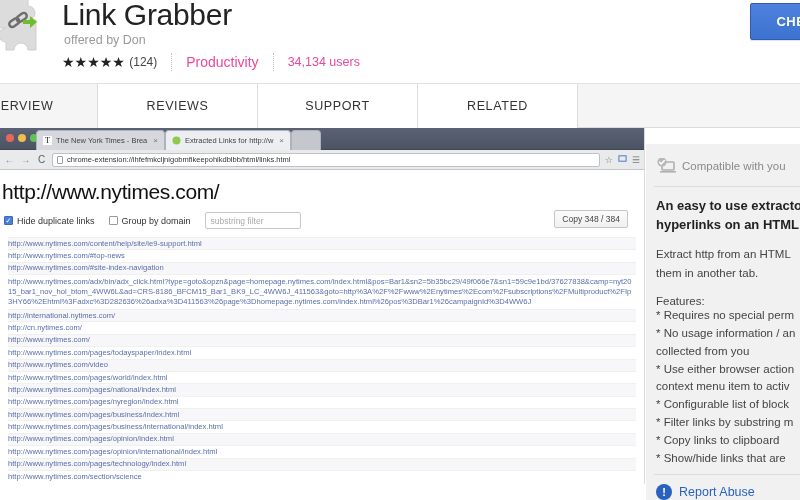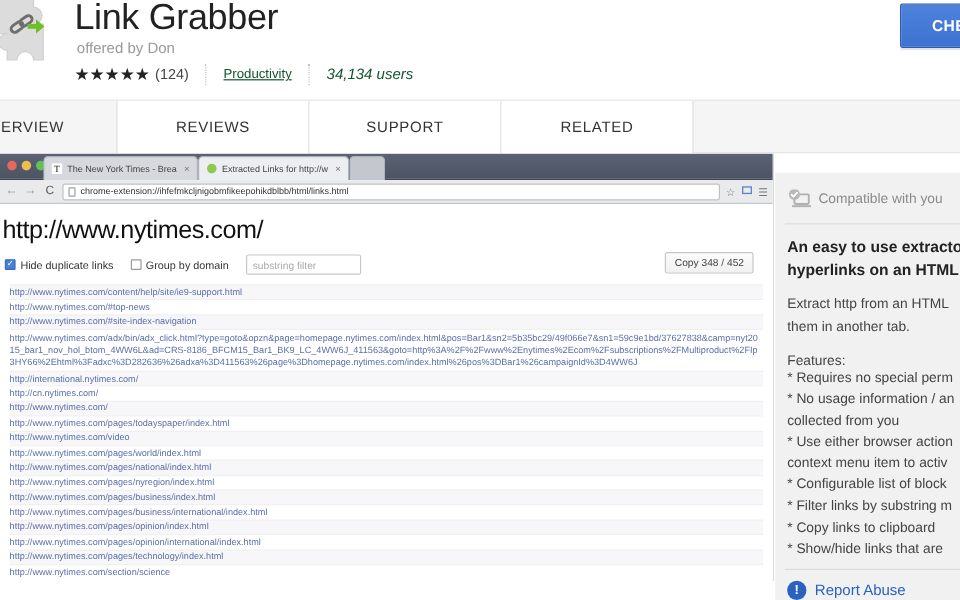--- a/index.html
+++ b/index.html
@@ -39,22 +39,22 @@
   .stars { display:flex; align-items:center; gap:0px; }
   .star { font-size: 14px; color:#222; line-height:14px; letter-spacing:0px; }
   .half-star {
     position: relative; display:inline-block; width:12px; overflow:hidden;
     font-size:14px; color:#222; line-height:14px;
   }
   .rating-count { font-size: 12px; color: #444; margin-left: 5px; }
   .meta-sep {
     width: 0; height: 18px; border-left: 1px dotted #c0c0c0; margin: 0 14px;
   }
-  .meta-link { font-size: 11px; color: #14532d; text-decoration: underline; cursor:pointer; }
-  .meta-users { font-size: 12.5px; color: #14532d; font-style: italic; }
+  .meta-link { font-size: 14px; color: #ec4899; cursor:pointer; }
+  .meta-users { font-size: 12.5px; color: #ec4899; }
   .cta-button {
     position: absolute; right: -42px; top: 3px;
     background: linear-gradient(#4d82dd,#3d73d0);
     border: 1px solid #2f5cad;
     border-radius: 2px;
     color: #fff; font-size: 13px; font-weight: 700; letter-spacing: .4px;
     padding: 10px 26px;
     box-shadow: 0 1px 1px rgba(0,0,0,.12);
     white-space: nowrap;
     cursor: pointer;
@@ -306,21 +306,21 @@
               <span class="cb checked"></span>
               <span>Hide duplicate links</span>
             </label>
             <label class="cb-wrap">
               <span class="cb"></span>
               <span>Group by domain</span>
             </label>
             <div class="filter-input">
               <span>substring filter</span>
             </div>
-            <div class="copy-btn">Copy 348 / 452</div>
+            <div class="copy-btn">Copy 348 / 384</div>
           </div>
 
           <div class="links" id="links-list">
               <div class="lrow">http://www.nytimes.com/content/help/site/ie9-support.html</div>
               <div class="lrow">http://www.nytimes.com/#top-news</div>
               <div class="lrow">http://www.nytimes.com/#site-index-navigation</div>
               <div class="lrow multi">http://www.nytimes.com/adx/bin/adx_click.html?type=goto&amp;opzn&amp;page=homepage.nytimes.com/index.html&amp;pos=Bar1&amp;sn2=5b35bc29/49f066e7&amp;sn1=59c9e1bd/37627838&amp;camp=nyt2015_bar1_nov_hol_btom_4WW6L&amp;ad=CRS-8186_BFCM15_Bar1_BK9_LC_4WW6J_411563&amp;goto=http%3A%2F%2Fwww%2Enytimes%2Ecom%2Fsubscriptions%2FMultiproduct%2FIp3HY66%2Ehtml%3Fadxc%3D282636%26adxa%3D411563%26page%3Dhomepage.nytimes.com/index.html%26pos%3DBar1%26campaignId%3D4WW6J</div>
               <div class="lrow">http://international.nytimes.com/</div>
               <div class="lrow">http://cn.nytimes.com/</div>
               <div class="lrow">http://www.nytimes.com/</div>

